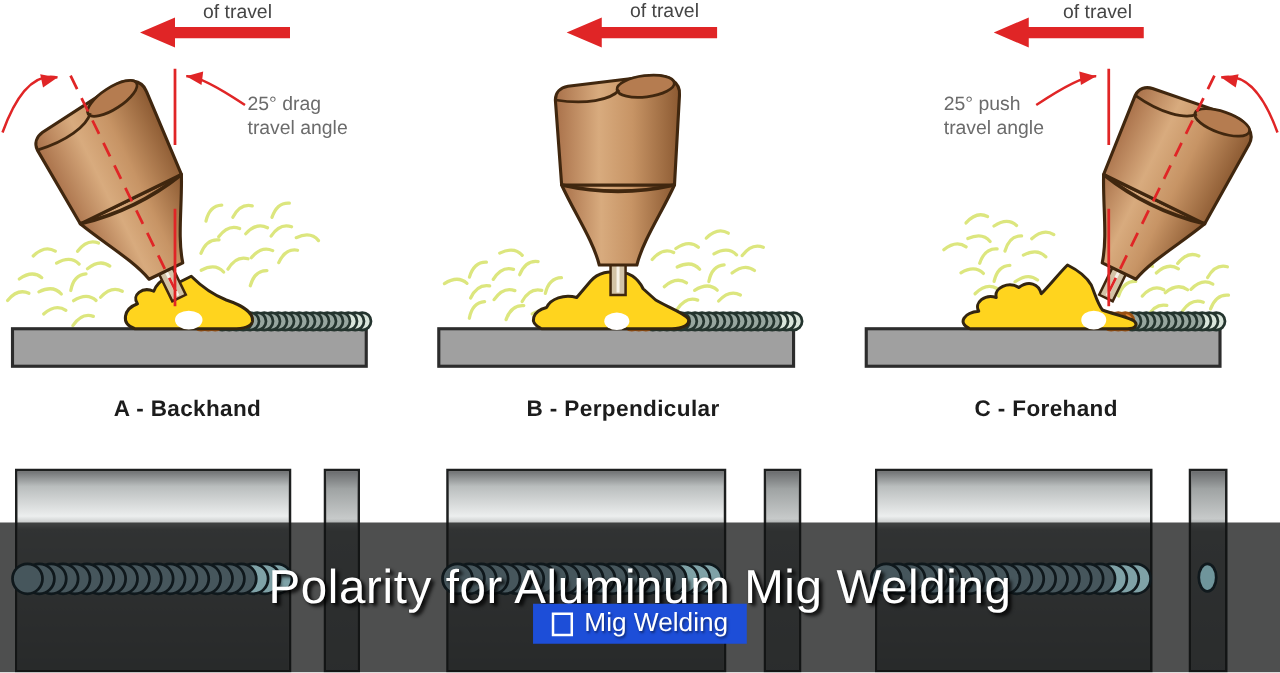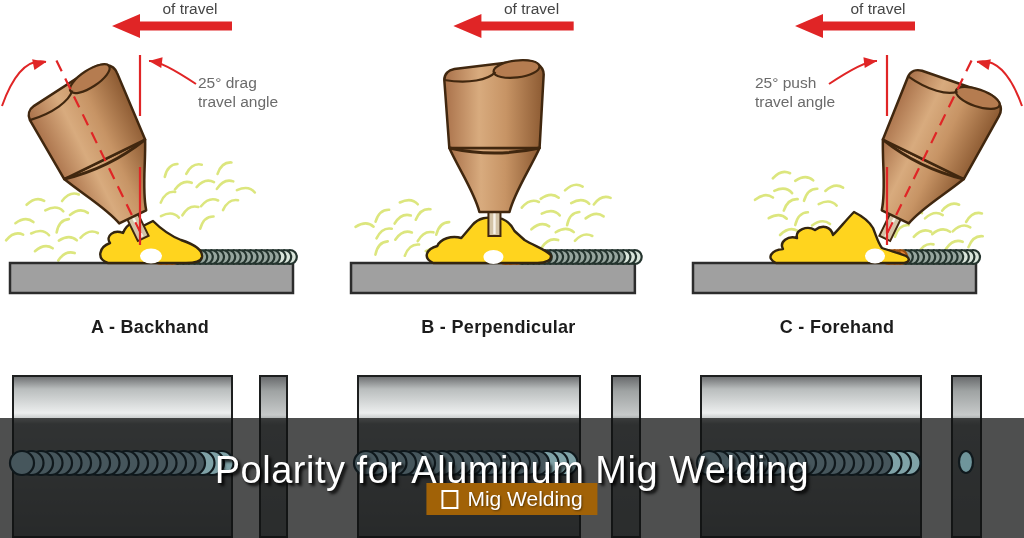--- a/index.html
+++ b/index.html
@@ -16,21 +16,21 @@
   .plate,.bar{position:absolute;top:15px;bottom:0;box-sizing:border-box;border:2px solid #1d1f1f;}
   .plate{background:linear-gradient(to bottom,#707274 0px,#b9bdbd 12px,#eceeee 36px,#c4c7c7 42px,
           #8e9293 47px,#7e8283 100px,#6b6f70 161px);}
   .bar{background:linear-gradient(to bottom,#6a6c6e 0px,#9fa3a3 14px,#c7caca 38px,#9a9e9e 44px,
           #838788 48px,#767a7b 161px);}
   .overlay{position:absolute;left:0;top:58px;width:1024px;height:120px;background:rgba(16,18,18,0.74);}
   #lower-art{position:absolute;left:0;top:0;}
   .main-title{position:absolute;top:88px;left:0;width:1024px;margin:0;text-align:center;color:#ffffff;
           font-size:38px;font-weight:400;line-height:44px;letter-spacing:.5px;
           text-shadow:3px 3px 3px rgba(0,0,0,.8),1px 1px 2px rgba(0,0,0,.7);}
-  .badge{position:absolute;top:123px;left:50%;transform:translateX(-50%);height:32px;background:#a16207;
+  .badge{position:absolute;top:123px;left:50%;transform:translateX(-50%);height:32px;background:#1d4ed8;
           color:#fff;display:flex;align-items:center;gap:9px;padding:0 15px;font-size:21px;
           text-shadow:1px 1px 2px rgba(0,0,0,.45);cursor:pointer;}
   .badge-box{display:inline-block;width:13px;height:15px;border:2px solid #ffffff;margin-top:1px;}
 </style>
 </head>
 <body>
 
 <div class="stage">
 
   <div class="diagrams">

